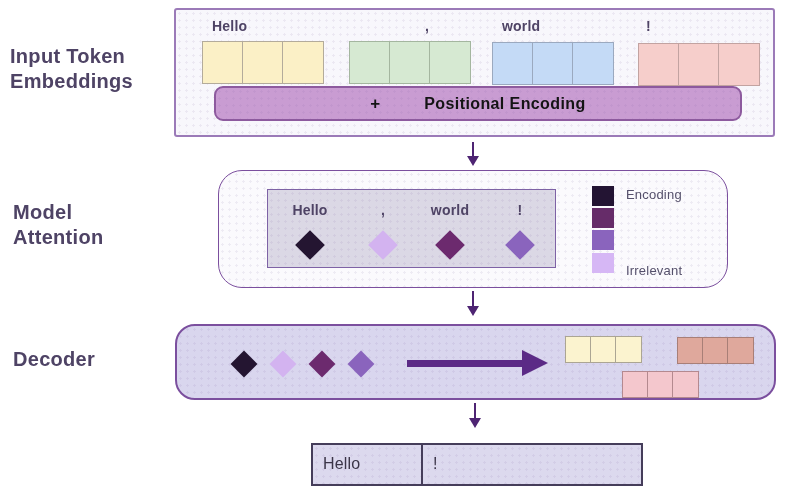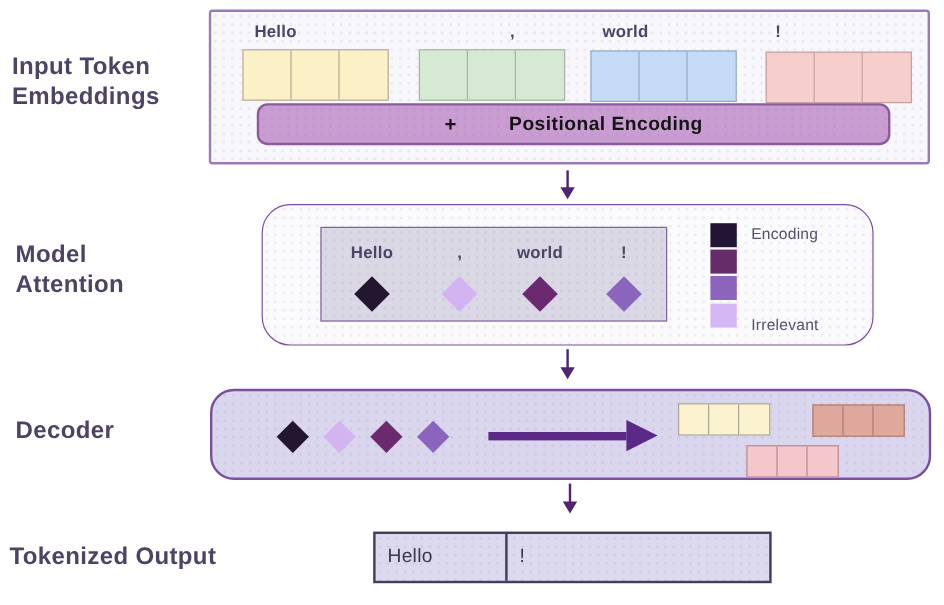--- a/index.html
+++ b/index.html
@@ -166,20 +166,19 @@
     <div class="token-row cells-sm" style="left: 445px; top: 45px; background-color: rgb(244, 199, 205); border-color: rgb(180, 137, 143); color: rgb(180, 137, 143);">
       <div class="cell"></div>
       <div class="cell"></div>
       <div class="cell"></div>
     </div>
   </div>
 
   <div class="v-arrow-line" style="left: 474px; top: 403px; height: 16px; background-color: rgb(78, 36, 115);"></div>
   <div class="v-arrow-head" style="left: 469px; top: 418px; border-top-color: rgb(78, 36, 115);"></div>
 
-  <div class="section-label" style="left:8px; top:452px;">Tokenized Output</div>
 
   <div class="output-table dotted" style="background-color: rgb(220, 217, 238); border-color: rgb(69, 61, 90);">
     <div class="out-cell out-c1" style="border-right-color: rgb(69, 61, 90); color: rgb(59, 53, 72);">Hello</div>
     <div class="out-cell out-c3" style="color: rgb(59, 53, 72);">!</div>
   </div>
 
 </div>
 
 </body></html>

